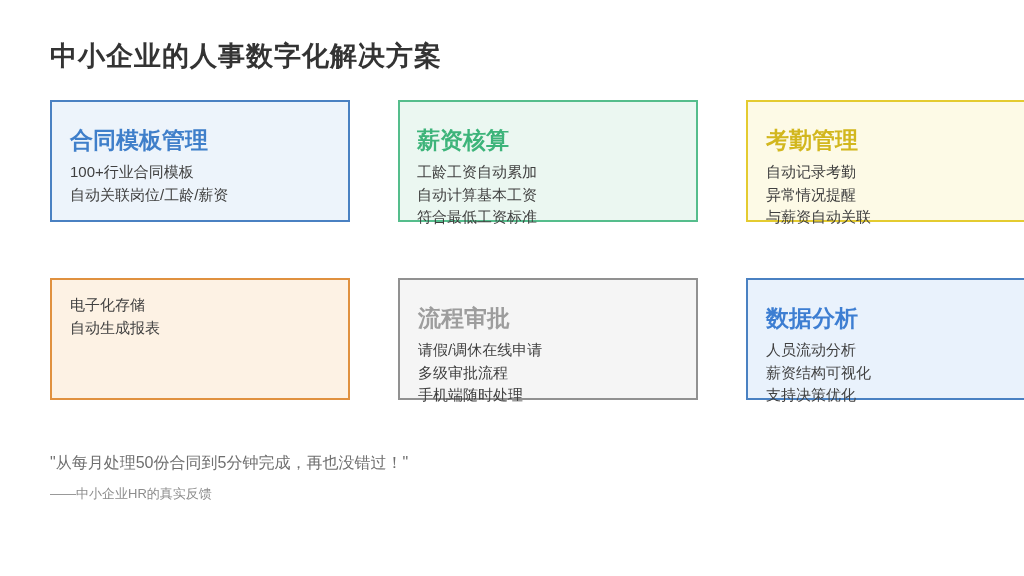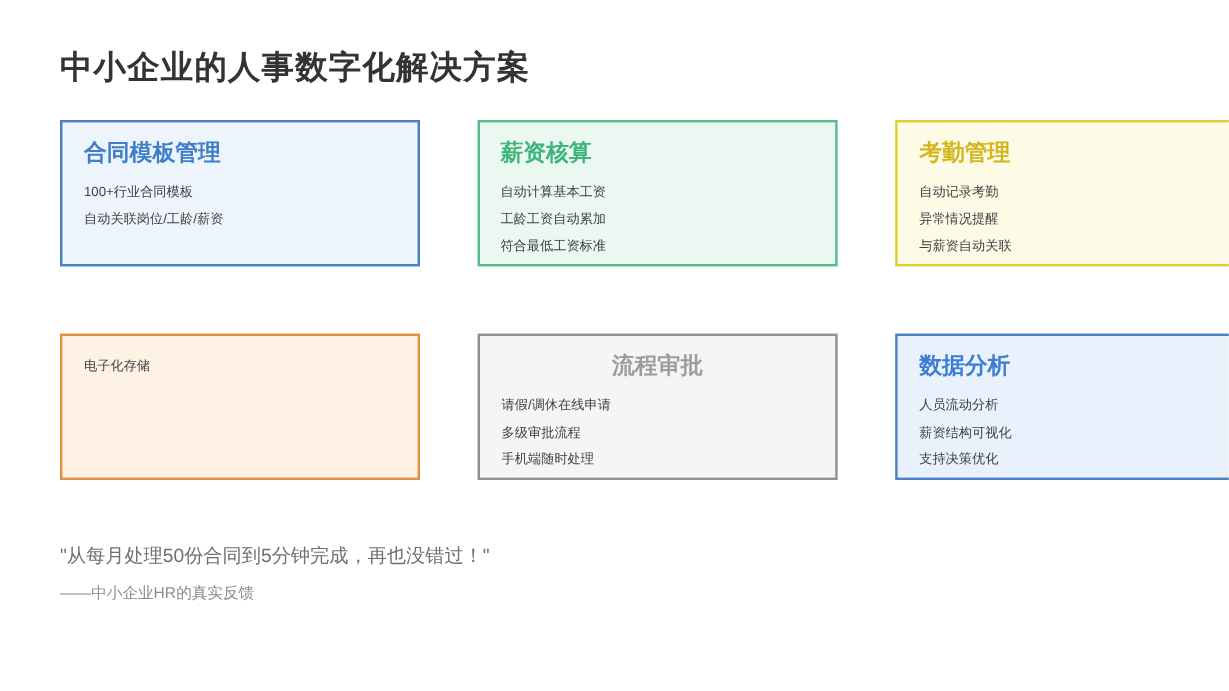--- a/index.html
+++ b/index.html
@@ -26,29 +26,29 @@
     white-space: nowrap;
   }
   .card {
     position: absolute;
     width: 300px; height: 122px;
     box-sizing: border-box;
     border: 2px solid #cccccc;
     padding: 14px 18px 0 18px;
   }
   .card-title {
-    margin: 0 0 9px 0;
-    font-size: 19px;
+    margin: 12px 0 9px 0;
+    font-size: 23px;
     font-weight: bold;
     line-height: 24px;
     white-space: nowrap;
   }
   .card-line {
     margin: 0;
-    font-size: 11px;
+    font-size: 15px;
     line-height: 22.5px;
     color: #404040;
     white-space: nowrap;
   }
   .pos-r0c0 { left: 50px;  top: 100px; }
   .pos-r0c1 { left: 398px; top: 100px; }
   .pos-r0c2 { left: 746px; top: 100px; }
   .pos-r1c0 { left: 50px;  top: 278px; }
   .pos-r1c1 { left: 398px; top: 278px; }
   .pos-r1c2 { left: 746px; top: 278px; }
@@ -77,38 +77,39 @@
   <h1 class="slide-title">中小企业的人事数字化解决方案</h1>
 
   <div class="card pos-r0c0" style="border-color: rgb(74, 129, 194); background: rgb(237, 244, 251);">
     <p class="card-title" style="color: rgb(63, 127, 202);">合同模板管理</p>
     <p class="card-line">100+行业合同模板</p>
     <p class="card-line">自动关联岗位/工龄/薪资</p>
   </div>
 
   <div class="card pos-r0c1" style="border-color: rgb(85, 189, 140); background: rgb(235, 247, 241); padding-left: 17px;">
     <p class="card-title" style="color: rgb(61, 180, 122);">薪资核算</p>
+    <p class="card-line">工龄工资自动累加</p>
     <p class="card-line">自动计算基本工资</p>
-    <p class="card-line">工龄工资自动累加</p>
     <p class="card-line">符合最低工资标准</p>
   </div>
 
   <div class="card pos-r0c2" style="border-color: rgb(228, 203, 48); background: rgb(253, 250, 230);">
     <p class="card-title" style="color: rgb(210, 183, 30);">考勤管理</p>
     <p class="card-line">自动记录考勤</p>
     <p class="card-line">异常情况提醒</p>
     <p class="card-line">与薪资自动关联</p>
   </div>
 
   <div class="card pos-r1c0" style="border-color: rgb(224, 145, 63); background: rgb(253, 242, 228);">
     <p class="card-line">电子化存储</p>
+    <p class="card-line">自动生成报表</p>
   </div>
 
   <div class="card pos-r1c1" style="border-color: rgb(145, 145, 145); background: rgb(245, 245, 245);">
-    <p class="card-title" style="color: rgb(157, 157, 157); text-align: center;">流程审批</p>
+    <p class="card-title" style="color: rgb(157, 157, 157);">流程审批</p>
     <p class="card-line">请假/调休在线申请</p>
     <p class="card-line">多级审批流程</p>
     <p class="card-line">手机端随时处理</p>
   </div>
 
   <div class="card pos-r1c2" style="border-color: rgb(74, 129, 194); background: rgb(233, 242, 252);">
     <p class="card-title" style="color: rgb(61, 126, 210);">数据分析</p>
     <p class="card-line">人员流动分析</p>
     <p class="card-line">薪资结构可视化</p>
     <p class="card-line">支持决策优化</p>

